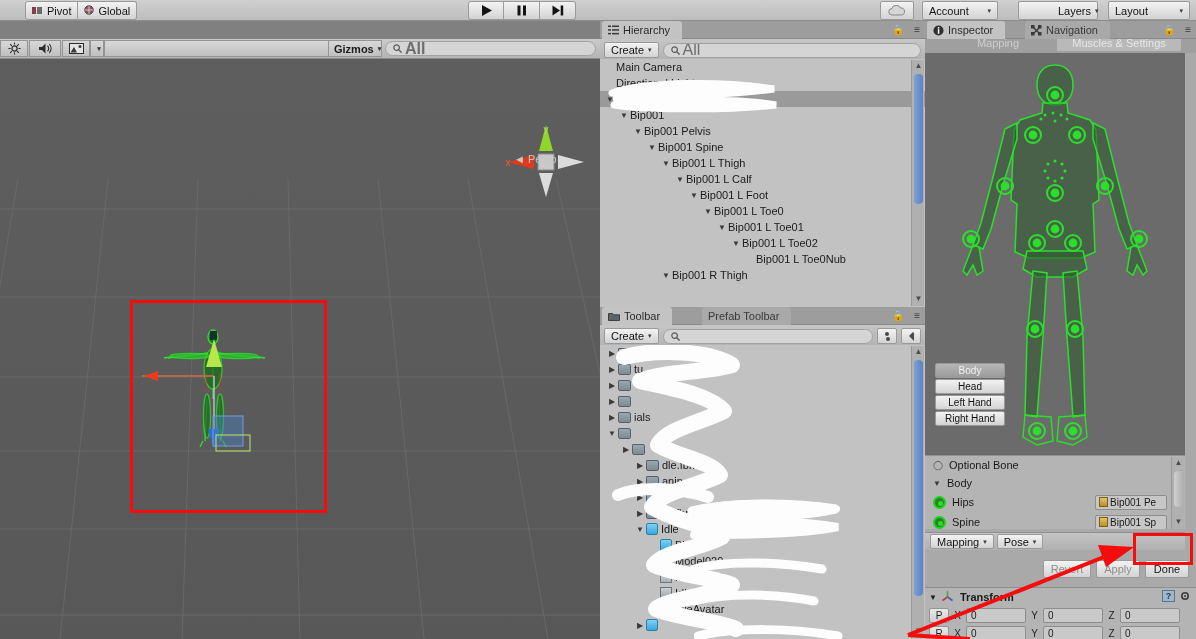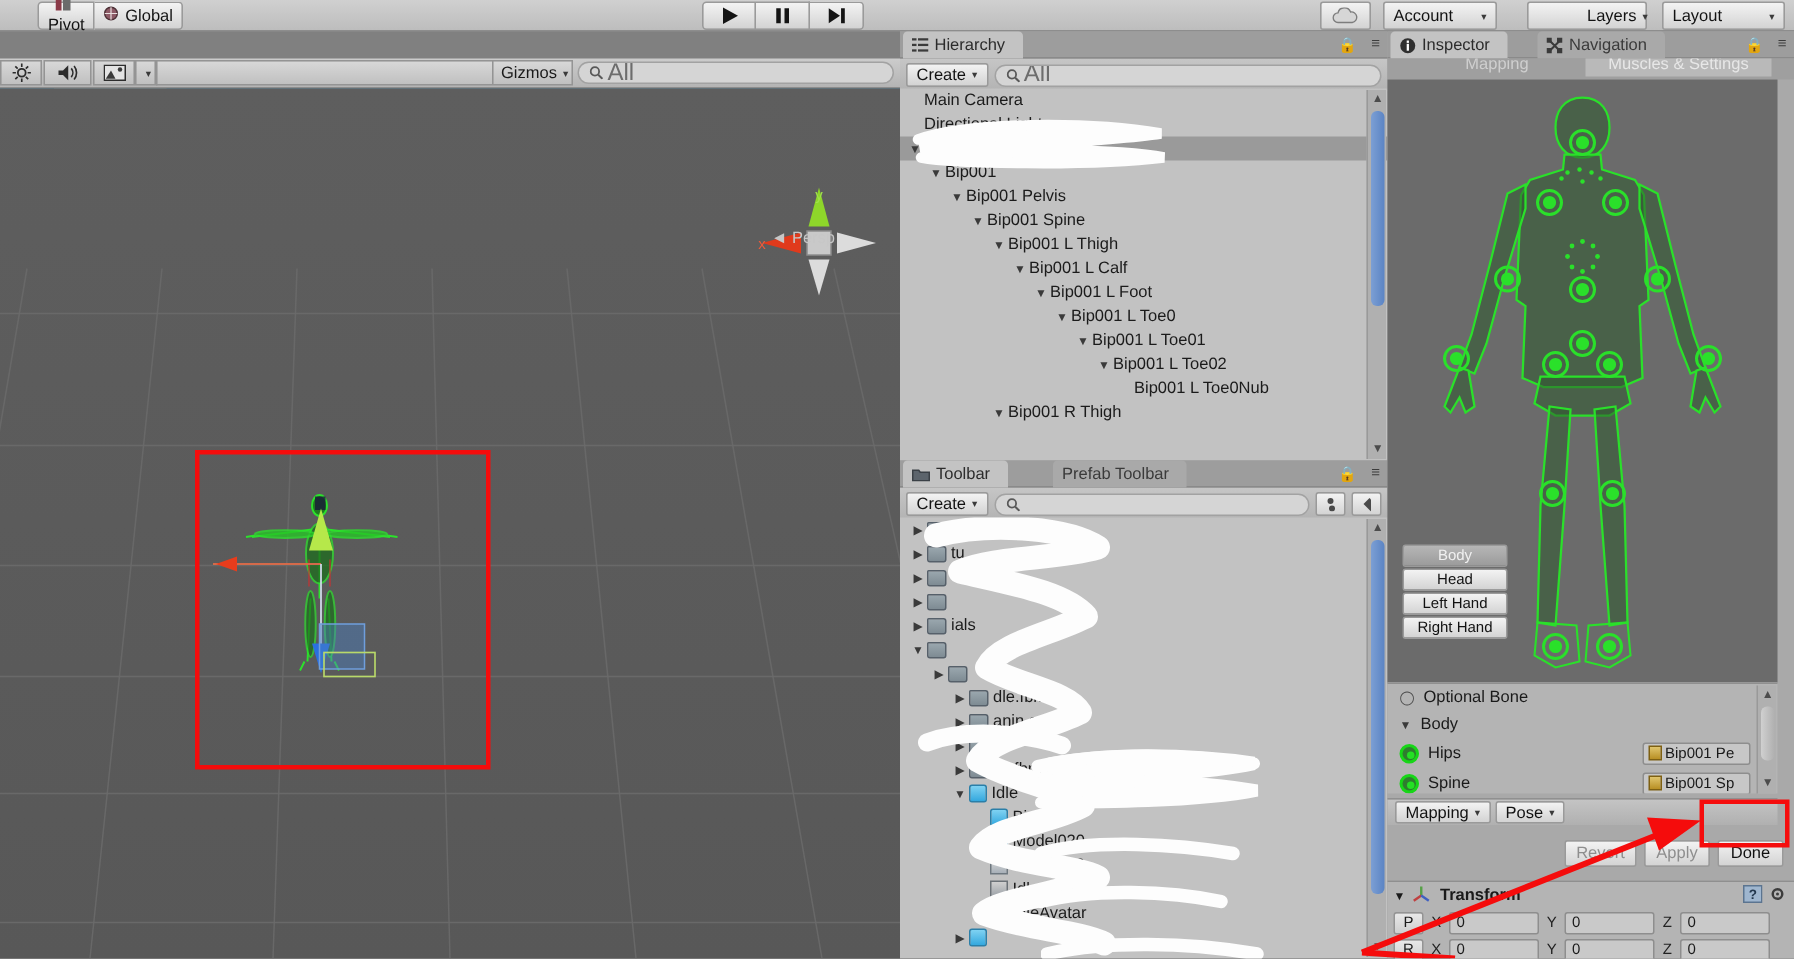--- a/index.html
+++ b/index.html
@@ -31,21 +31,21 @@
   }
 
   
   #main-toolbar{
     left:0; top:0; width:1196px; height:21px;
     background:linear-gradient(#d0d0d0,#bdbdbd);
     border-bottom:1px solid #8d8d8d;
   }
   #pivot-group{ position:absolute; left:25px; top:1px; display:flex; }
   #pivot-group .ubtn{ height:19px; border-radius:0; }
-  #pivot-group .ubtn:first-child{ border-radius:3px 0 0 3px;flex-direction:column; }
+  #pivot-group .ubtn:first-child{ border-radius:3px 0 0 3px; }
   #pivot-group .ubtn:last-child{ border-radius:0 3px 3px 0; border-left:none; }
   .mini-ico{ display:inline-block; margin-right:4px; }
 
   #play-group{ position:absolute; left:468px; top:1px; display:flex; }
   #play-group .ubtn{ width:36px; height:19px; border-radius:0; border-left:none;}
   #play-group .ubtn:first-child{ border-radius:3px 0 0 3px; border-left:1px solid #9a9a9a;}
   #play-group .ubtn:last-child{ border-radius:0 3px 3px 0; }
 
   #cloud-btn{ position:absolute; left:880px; top:1px; width:34px; height:19px;}
   #account-btn{ position:absolute; left:922px; top:1px; width:76px; height:19px; justify-content:space-between;}
@@ -55,21 +55,21 @@
   
   #animator-tabrow{ left:0; top:21px; width:600px; height:18px; background:#0ea5e9;margin-top:20px; }
   #animator-tab{
     position:absolute; left:36px; top:0px; height:18px;
     display:flex; align-items:center; padding:0 10px 0 4px;
     background:#b8b8b8; color:#2a2a2a; font-size:11px;
     border-top-left-radius:3px; border-top-right-radius:3px;
   }
 
   
-  #scene-toolbar{ left:0; top:39px; width:600px; height:20px; }
+  #scene-toolbar{ left:0; top:39px; width:600px; height:20px;font-weight:bold; }
   #scene-toolbar .seg{
     position:absolute; top:1px; height:17px; display:flex; align-items:center;
     justify-content:center; background:linear-gradient(#d8d8d8,#c0c0c0);
     border:1px solid #949494; font-size:11px;
   }
   #scene-view{
     left:0; top:59px; width:600px; height:580px;
     background:#5b5b5b; overflow:hidden;
   }
   #scene-grid{ position:absolute; inset:0; }

